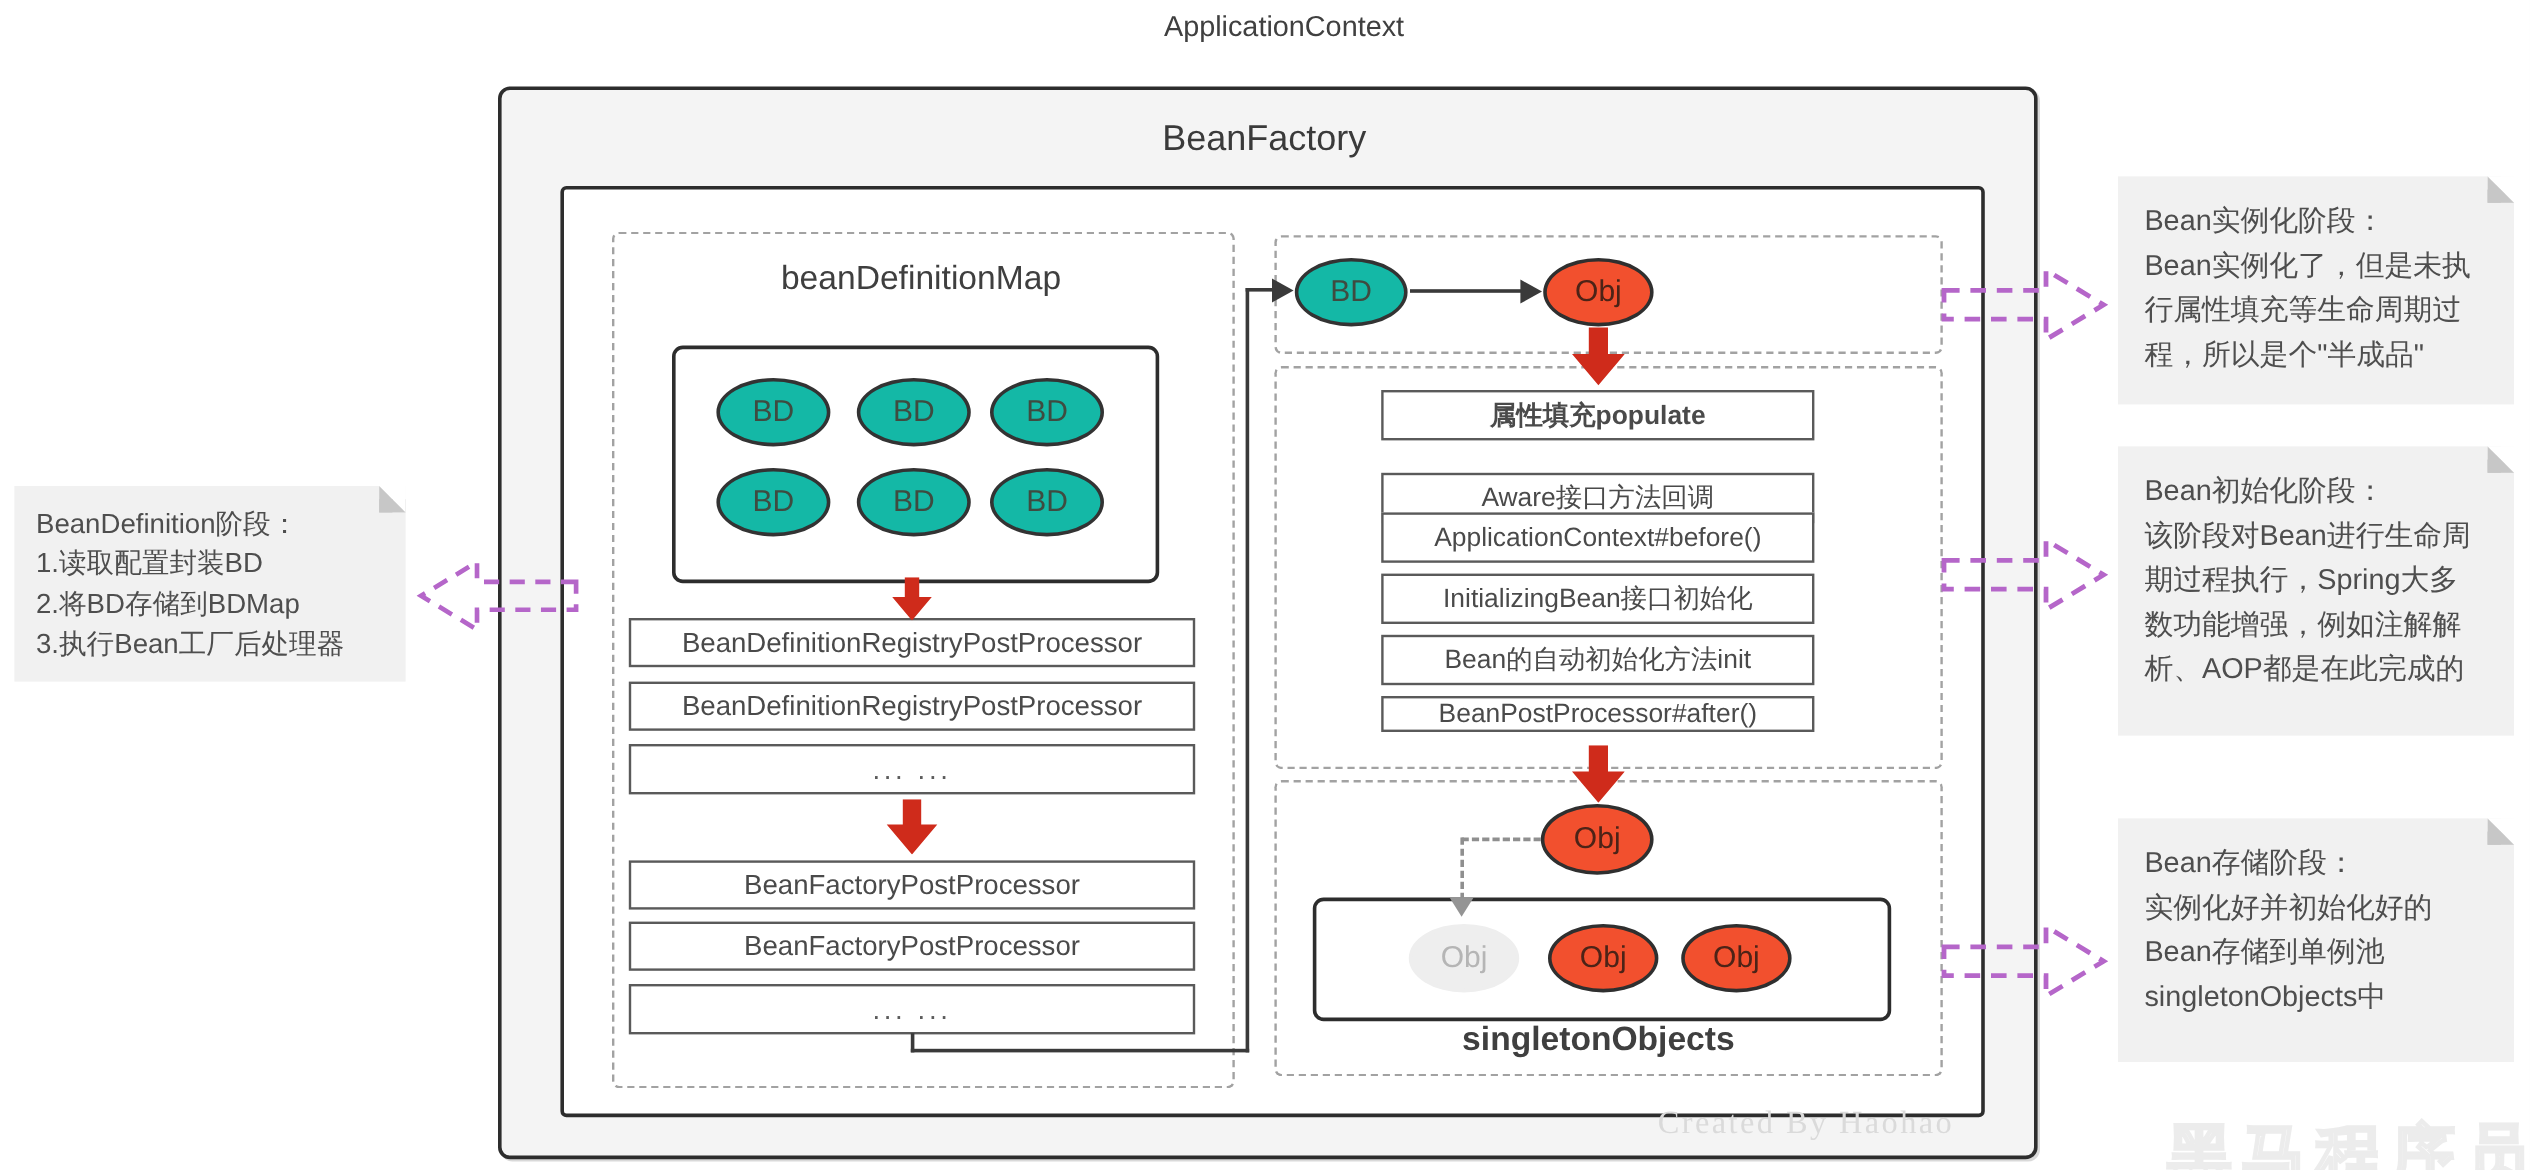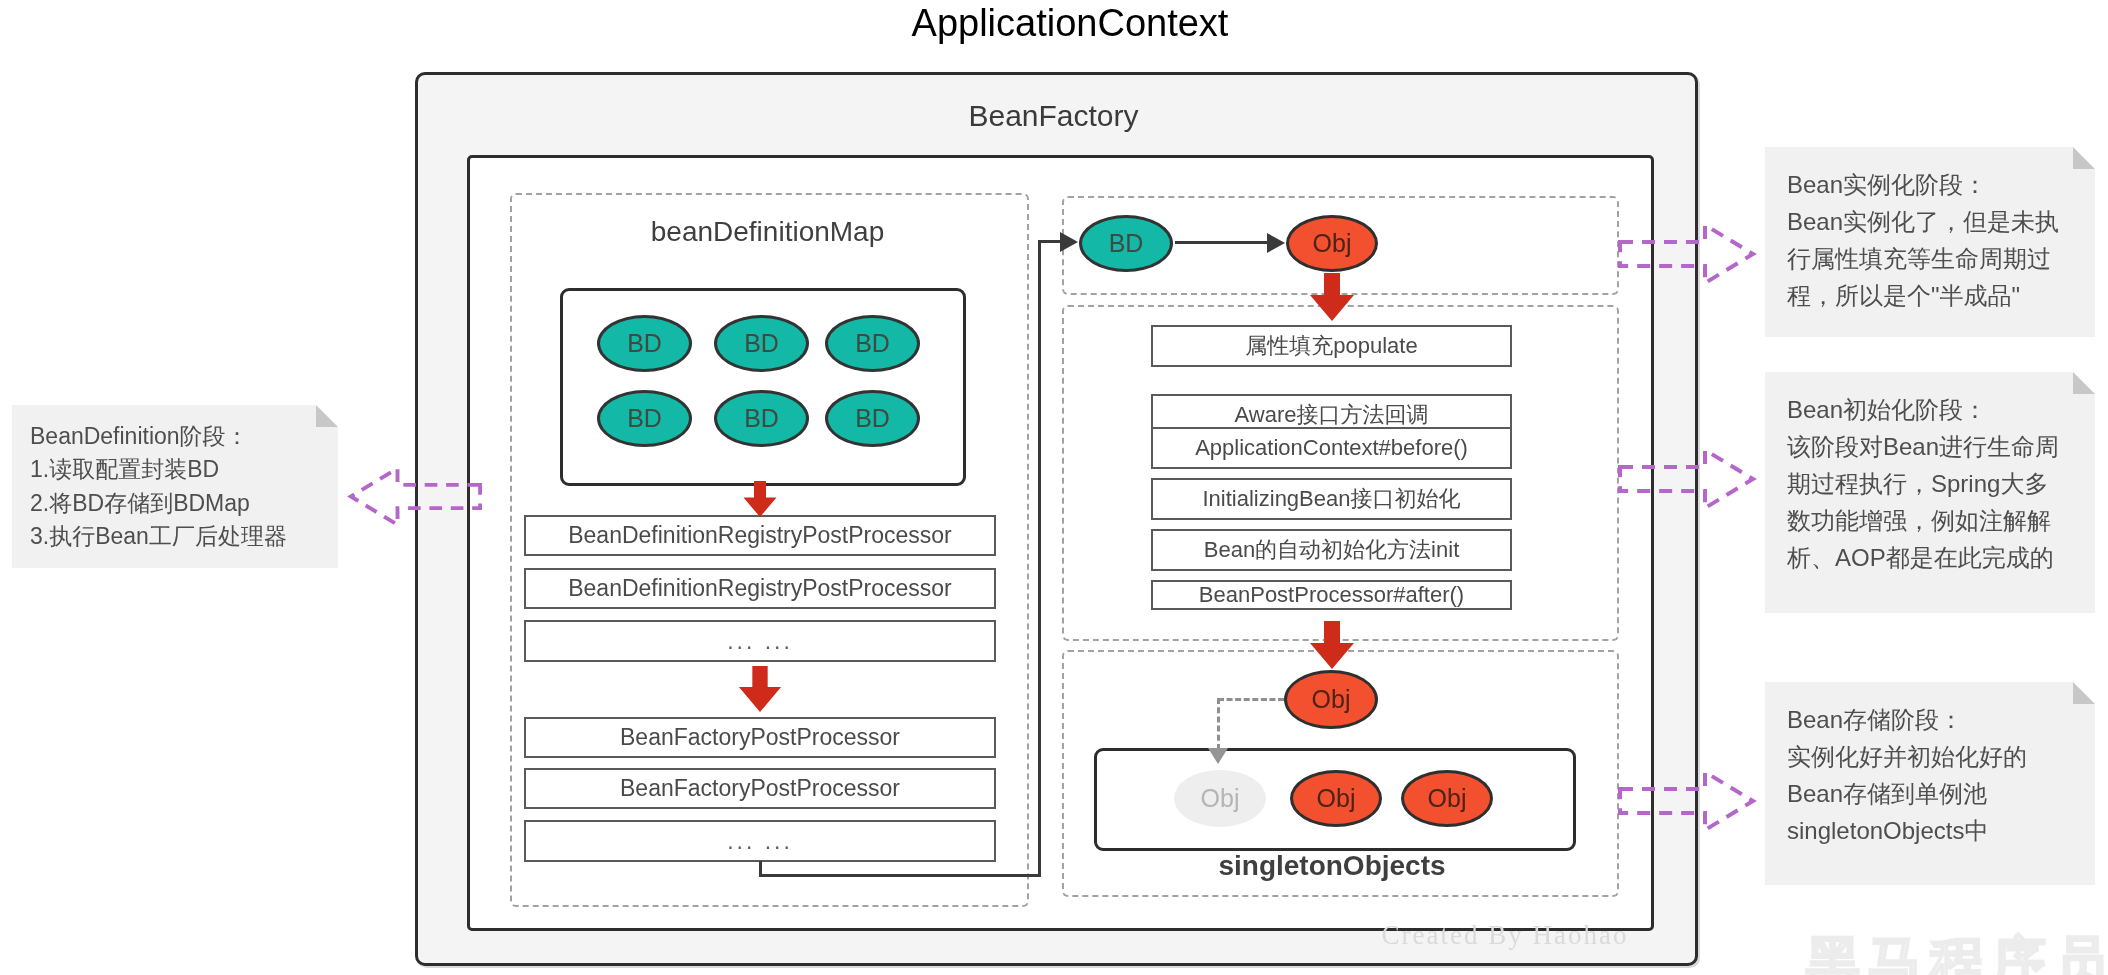--- a/index.html
+++ b/index.html
@@ -1,21 +1,21 @@
 <!DOCTYPE html>
 <html><head>
 <meta charset="utf-8">
 <style>
   html,body{margin:0;padding:0;background:#ffffff;}
   .stage{position:relative;width:2108px;height:975px;overflow:hidden;background:#fff;
          font-family:"Liberation Sans","DejaVu Sans",sans-serif;color:#424242;}
   .abs{position:absolute;}
   .ctr{display:flex;align-items:center;justify-content:center;text-align:center;}
 
-  .title{font-size:38px;color:#000000;}
+  .title{font-size:24px;color:#404040;}
   .outer-box{background:#f4f4f4;border:3px solid #2d2d2d;border-radius:10px;box-shadow:2px 2px 0 rgba(0,0,0,.15);}
   .bf-label{font-size:30px;color:#3a3a3a;}
   .inner-box{background:#ffffff;border:3px solid #2d2d2d;border-radius:5px;}
 
   .dashed-box{border:2px dashed #a2a2a2;border-radius:6px;}
   .section-label{font-size:28px;color:#3f3f3f;}
   .solid-container{background:#fff;border:3px solid #2d2d2d;border-radius:9px;}
 
   .ellipse{border-radius:50%;font-size:25px;}
   .ellipse.green{background:#14b8a6;border:3px solid #333333;color:#3f4b40;}
@@ -95,21 +95,21 @@
   <div class="abs ctr ellipse green" style="left:1079px;top:215px;width:94px;height:57px;box-sizing:border-box;">BD</div>
   <div class="abs line" style="left:1175px;top:241px;width:94px;height:3px;"></div>
   <div class="abs arrowhead-right" style="left:1267px;top:233px;"></div>
   <div class="abs ctr ellipse red" style="left:1286px;top:215px;width:92px;height:57px;box-sizing:border-box;">Obj</div>
 
   <svg class="abs z6" style="left:1310px;top:272px;" width="44" height="50" viewBox="0 0 44 48">
       <path d="M14 0 H30 V22 H44 L22 48 L0 22 H14 Z" fill="#cf2b1b"></path>
     </svg>
 
   <div class="abs dashed-box" style="left:1062px;top:305px;width:553px;height:332px;"></div>
-  <div class="abs ctr stepbox" style="left:1151px;top:325px;width:361px;height:42px;box-sizing:border-box;">属性填充populate</div>
+  <div class="abs ctr stepbox" style="left:1151px;top:325px;width:361px;height:42px;box-sizing:border-box;font-weight:bold;">属性填充populate</div>
   <div class="abs ctr stepbox" style="left:1151px;top:394px;width:361px;height:42px;box-sizing:border-box;">Aware接口方法回调</div>
   <div class="abs ctr stepbox" style="left:1151px;top:427px;width:361px;height:42px;box-sizing:border-box;">ApplicationContext#before()</div>
   <div class="abs ctr stepbox" style="left:1151px;top:478px;width:361px;height:42px;box-sizing:border-box;">InitializingBean接口初始化</div>
   <div class="abs ctr stepbox" style="left:1151px;top:529px;width:361px;height:42px;box-sizing:border-box;">Bean的自动初始化方法init</div>
   <div class="abs ctr stepbox" style="left:1151px;top:580px;width:361px;height:30px;box-sizing:border-box;">BeanPostProcessor#after()</div>
 
   <svg class="abs z6" style="left:1310px;top:621px;" width="44" height="48" viewBox="0 0 44 48">
       <path d="M14 0 H30 V22 H44 L22 48 L0 22 H14 Z" fill="#cf2b1b"></path>
     </svg>
 

